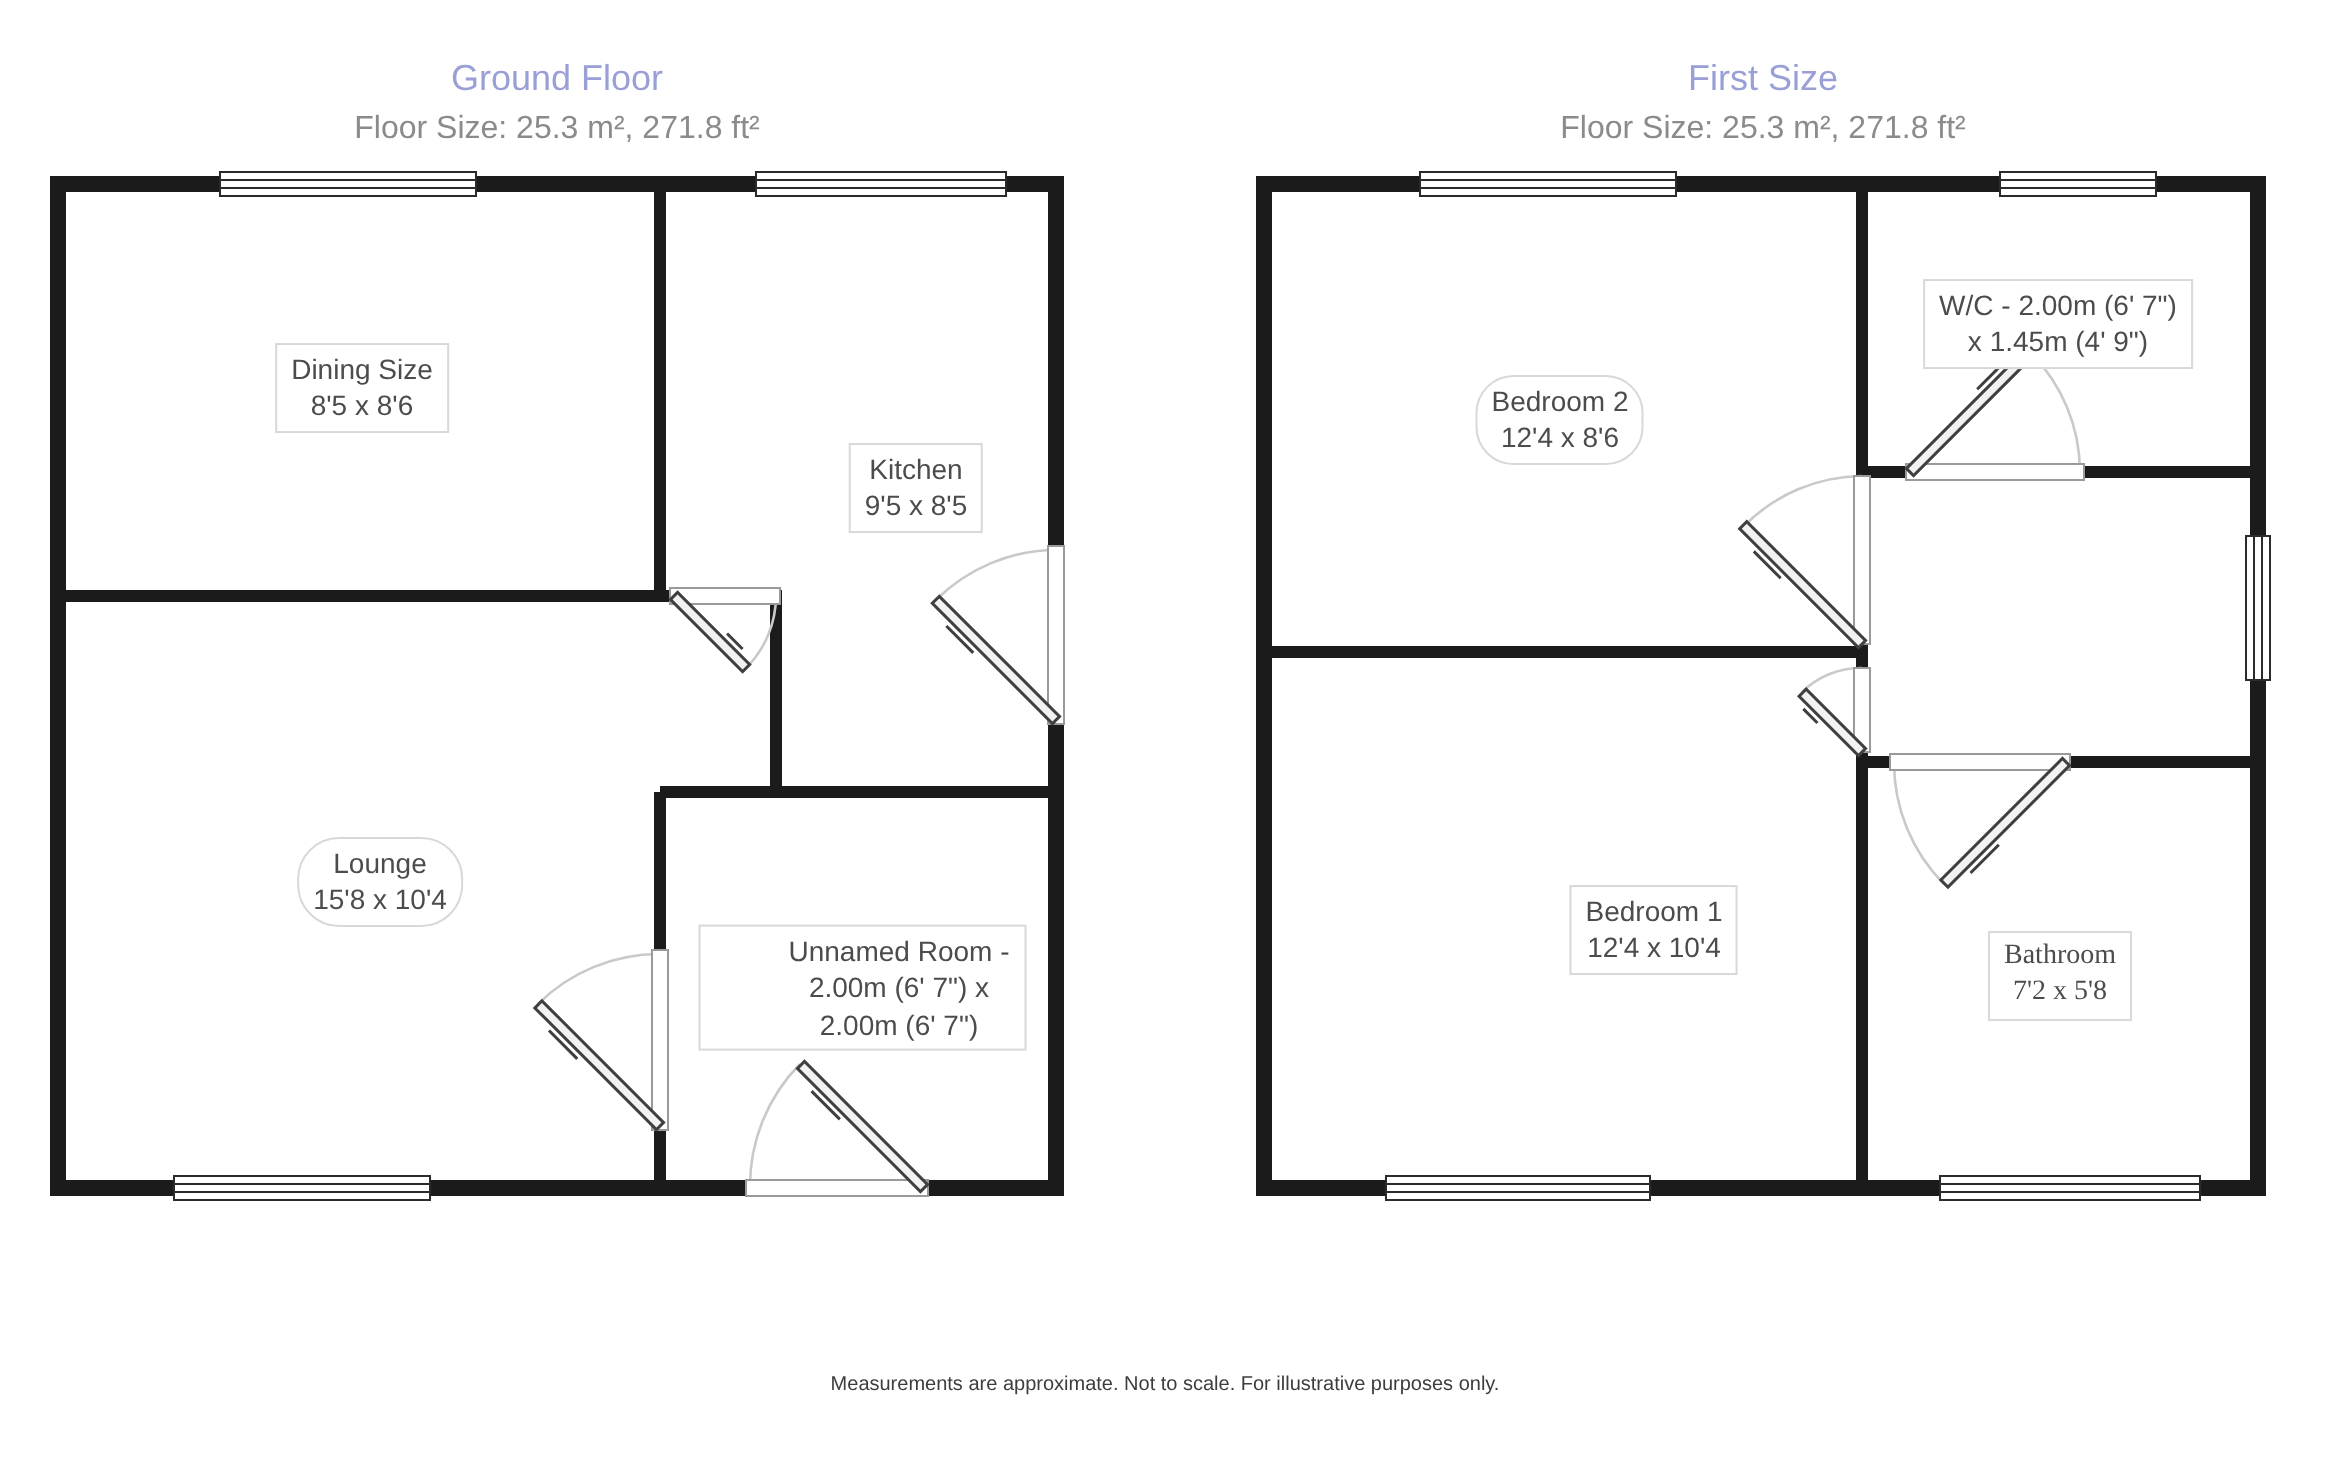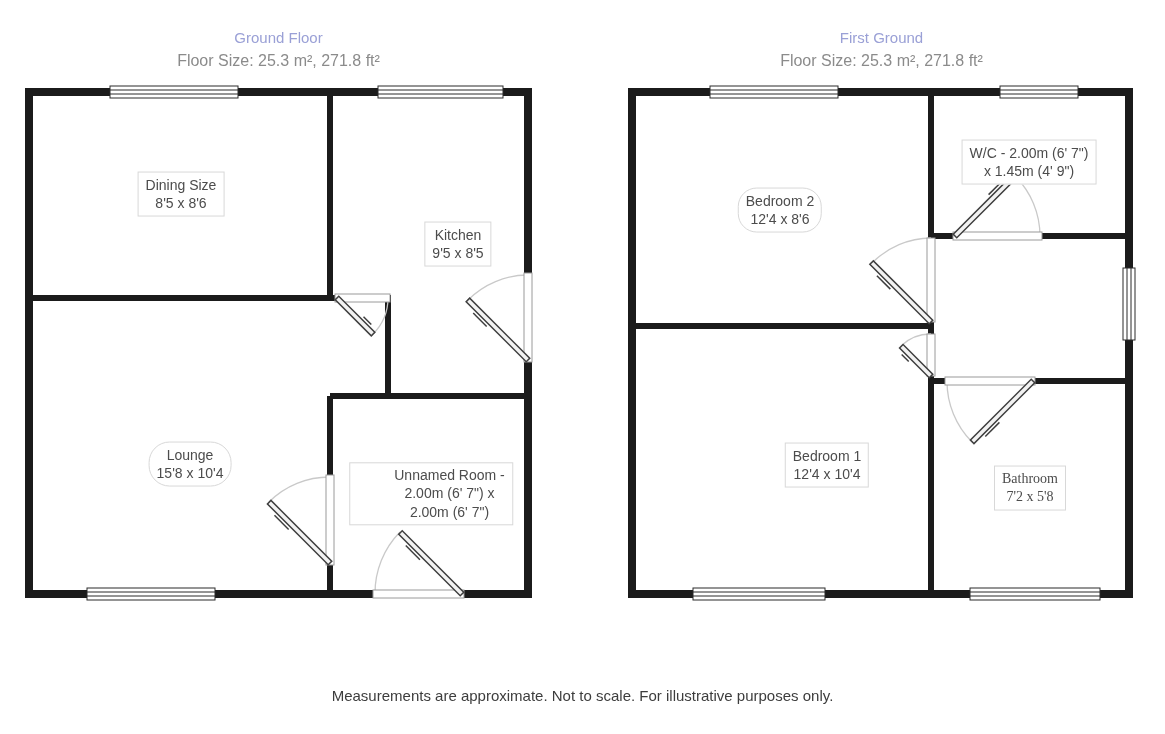--- a/index.html
+++ b/index.html
@@ -1,46 +1,46 @@
 <!DOCTYPE html>
 <html style="--floor-title: #9aa0d6; --floor-subtitle: #8b8b8b; --wall: #1b1b1b; --label-border: #d8d8d8; --label-text: #4c4c4c; --door-arc: #c9c9c9;"><head>
 <meta charset="utf-8">
 <style>
   html,body{margin:0;padding:0;background:#fff;}
   .stage{position:relative;width:1165px;height:734px;background:#fff;overflow:hidden;
          font-family:"Liberation Sans", sans-serif;}
   .floor-header{position:absolute;text-align:center;}
-  .floor-title{font-size:15px;color:var(--floor-title,#9aa0d6);line-height:1.15;}
+  .floor-title{font-size:18px;color:var(--floor-title,#9aa0d6);line-height:1.15;}
   .floor-subtitle{font-size:16px;color:var(--floor-subtitle,#8b8b8b);line-height:1.2;margin-top:5px;}
   .room-label{position:absolute;transform:translate(-50%,-50%);background:#fff;
               border:1px solid var(--label-border,#d8d8d8);color:var(--label-text,#4c4c4c);
               font-size:14px;line-height:1.32;padding:3px 7px;text-align:center;white-space:nowrap;z-index:3;}
   .footer-note{position:absolute;left:0;right:0;top:687px;text-align:center;
-               font-size:15px;color:#3d3d3d;}
+               font-size:10px;color:#3d3d3d;}
   svg.plan{position:absolute;left:0;top:0;}
   .wall{stroke:var(--wall,#1b1b1b);stroke-width:6;fill:none;}
   .wall-outer{stroke:var(--wall,#1b1b1b);stroke-width:8;fill:#ffffff;}
   .band{fill:#ffffff;stroke:#9a9a9a;stroke-width:1;}
   .leaf{fill:#f2f2f2;stroke:#3f3f3f;stroke-width:1.5;}
   .leaf-tick{stroke:#3f3f3f;stroke-width:1.5;}
   .arc{fill:none;stroke:var(--door-arc,#c9c9c9);stroke-width:1.3;}
   .win-rect{fill:#ffffff;stroke:#2b2b2b;stroke-width:1;}
   .win-line{stroke:#2b2b2b;stroke-width:1;}
 </style>
 </head>
 <body>
 
 <div class="stage">
 
   <div class="floor-header" style="left:25px;top:29px;width:507px;">
     <div class="floor-title">Ground Floor</div>
     <div class="floor-subtitle">Floor Size: 25.3 m², 271.8 ft²</div>
   </div>
   <div class="floor-header" style="left:628px;top:29px;width:507px;">
-    <div class="floor-title">First Ground</div>
+    <div class="floor-title">First Size</div>
     <div class="floor-subtitle">Floor Size: 25.3 m², 271.8 ft²</div>
   </div>
 
   <svg class="plan" width="1165" height="734" viewBox="0 0 1165 734">
 
     <g>
       <rect class="wall-outer" x="29" y="92" width="499" height="502"></rect>
 
       <path class="wall" d="M330,95 L330,298"></path>
       <path class="wall" d="M29,298 L337,298"></path>
@@ -174,21 +174,21 @@
   </svg>
 
   <div class="room-label" style="left:181px;top:194px;">
     <div>Dining Size</div>
     <div>8'5 x 8'6</div>
   </div>
   <div class="room-label" style="left:458px;top:244px;">
     <div>Kitchen</div>
     <div>9'5 x 8'5</div>
   </div>
-  <div class="room-label" style="left:190px;top:464px;border-radius:21px;">
+  <div class="room-label" style="left:190px;top:441px;border-radius:21px;">
     <div>Lounge</div>
     <div>15'8 x 10'4</div>
   </div>
   <div class="room-label" style="left:431px;top:494px;padding-left:44px;">
     <div>Unnamed Room -</div>
     <div>2.00m (6' 7") x</div>
     <div>2.00m (6' 7")</div>
   </div>
 
   <div class="room-label" style="left:780px;top:210px;border-radius:19px;">

